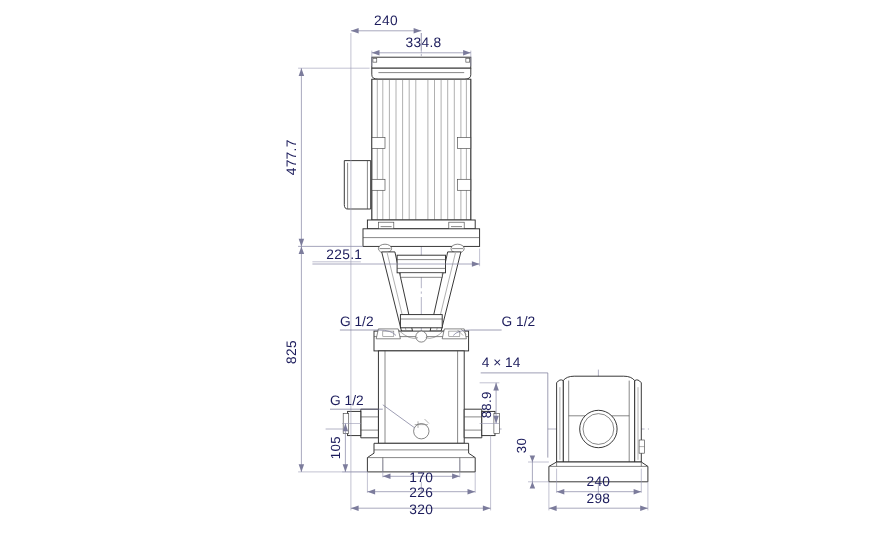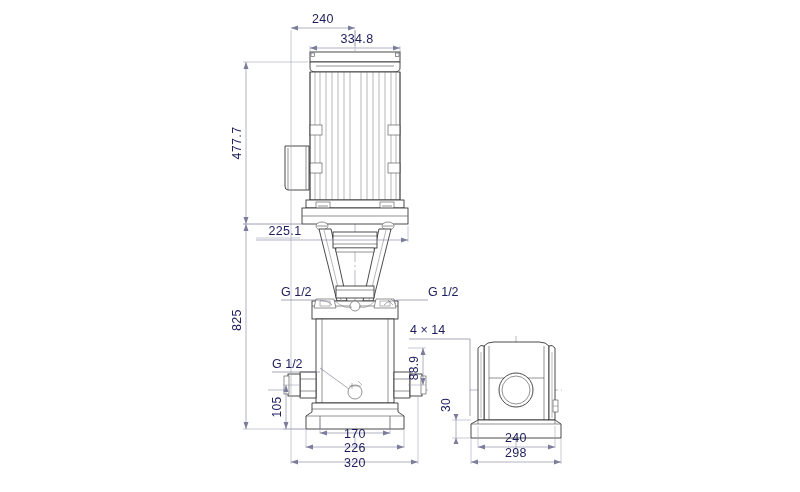--- a/index.html
+++ b/index.html
@@ -2,21 +2,21 @@
 <html><head>
 <meta charset="utf-8">
 <title>Pump Dimensional Drawing</title>
 <style>
   html,body{margin:0;padding:0;background:#ffffff;}
   body{
     width:800px;height:492px;overflow:hidden;position:relative;
     font-family:"Liberation Sans", sans-serif;
     color:#1a1a4e;
   }
-  #drawing-root{position:absolute;left:0;top:0;width:650px;height:492px;}
+  #drawing-root{position:absolute;left:0;top:0;width:650px;height:492px;padding-left:28px;}
   svg{display:block;}
   .dimtext{
     font-family:"Liberation Sans", sans-serif;
     font-size:12.5px;
     fill:#1c1c5c;
     letter-spacing:0.3px;
   }
   .dimtext.small{font-size:12px;}
   .anntext{
     font-family:"Liberation Sans", sans-serif;

